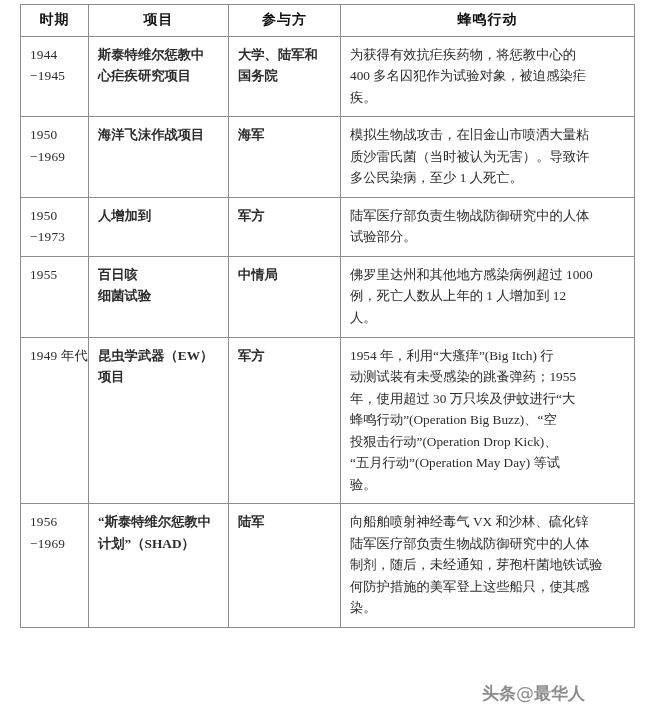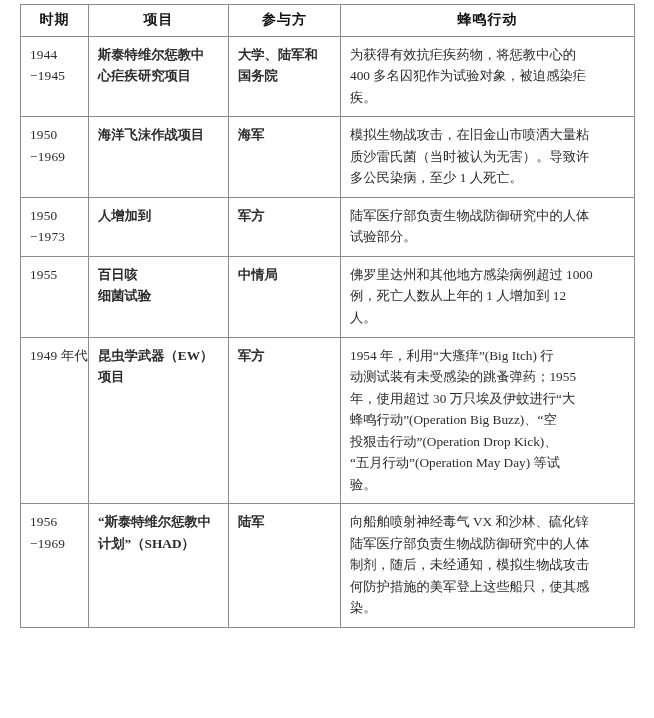--- a/index.html
+++ b/index.html
@@ -207,22 +207,25 @@
           <td class="project">
             <span class="pline">“斯泰特维尔惩教中</span>
             <span class="pline">计划”（SHAD）</span>
           </td>
           <td class="party">
             <span class="pline">陆军</span>
           </td>
           <td class="content">
             <span class="pline">向船舶喷射神经毒气 VX 和沙林、硫化锌</span>
             <span class="pline">陆军医疗部负责生物战防御研究中的人体</span>
-            <span class="pline">制剂，随后，未经通知，模拟生物战攻击</span>
+            <span class="pline">制剂，随后，未经通知，芽孢杆菌地铁试验</span>
             <span class="pline">何防护措施的美军登上这些船只，使其感</span>
             <span class="pline">染。</span>
           </td>
         </tr>
       </tbody>
   </table>
 
+  <div class="watermark">
+    <span>头条</span><span class="wm-at">@</span><span>最华人</span>
+  </div>
 
 </div>
 
 </body></html>

